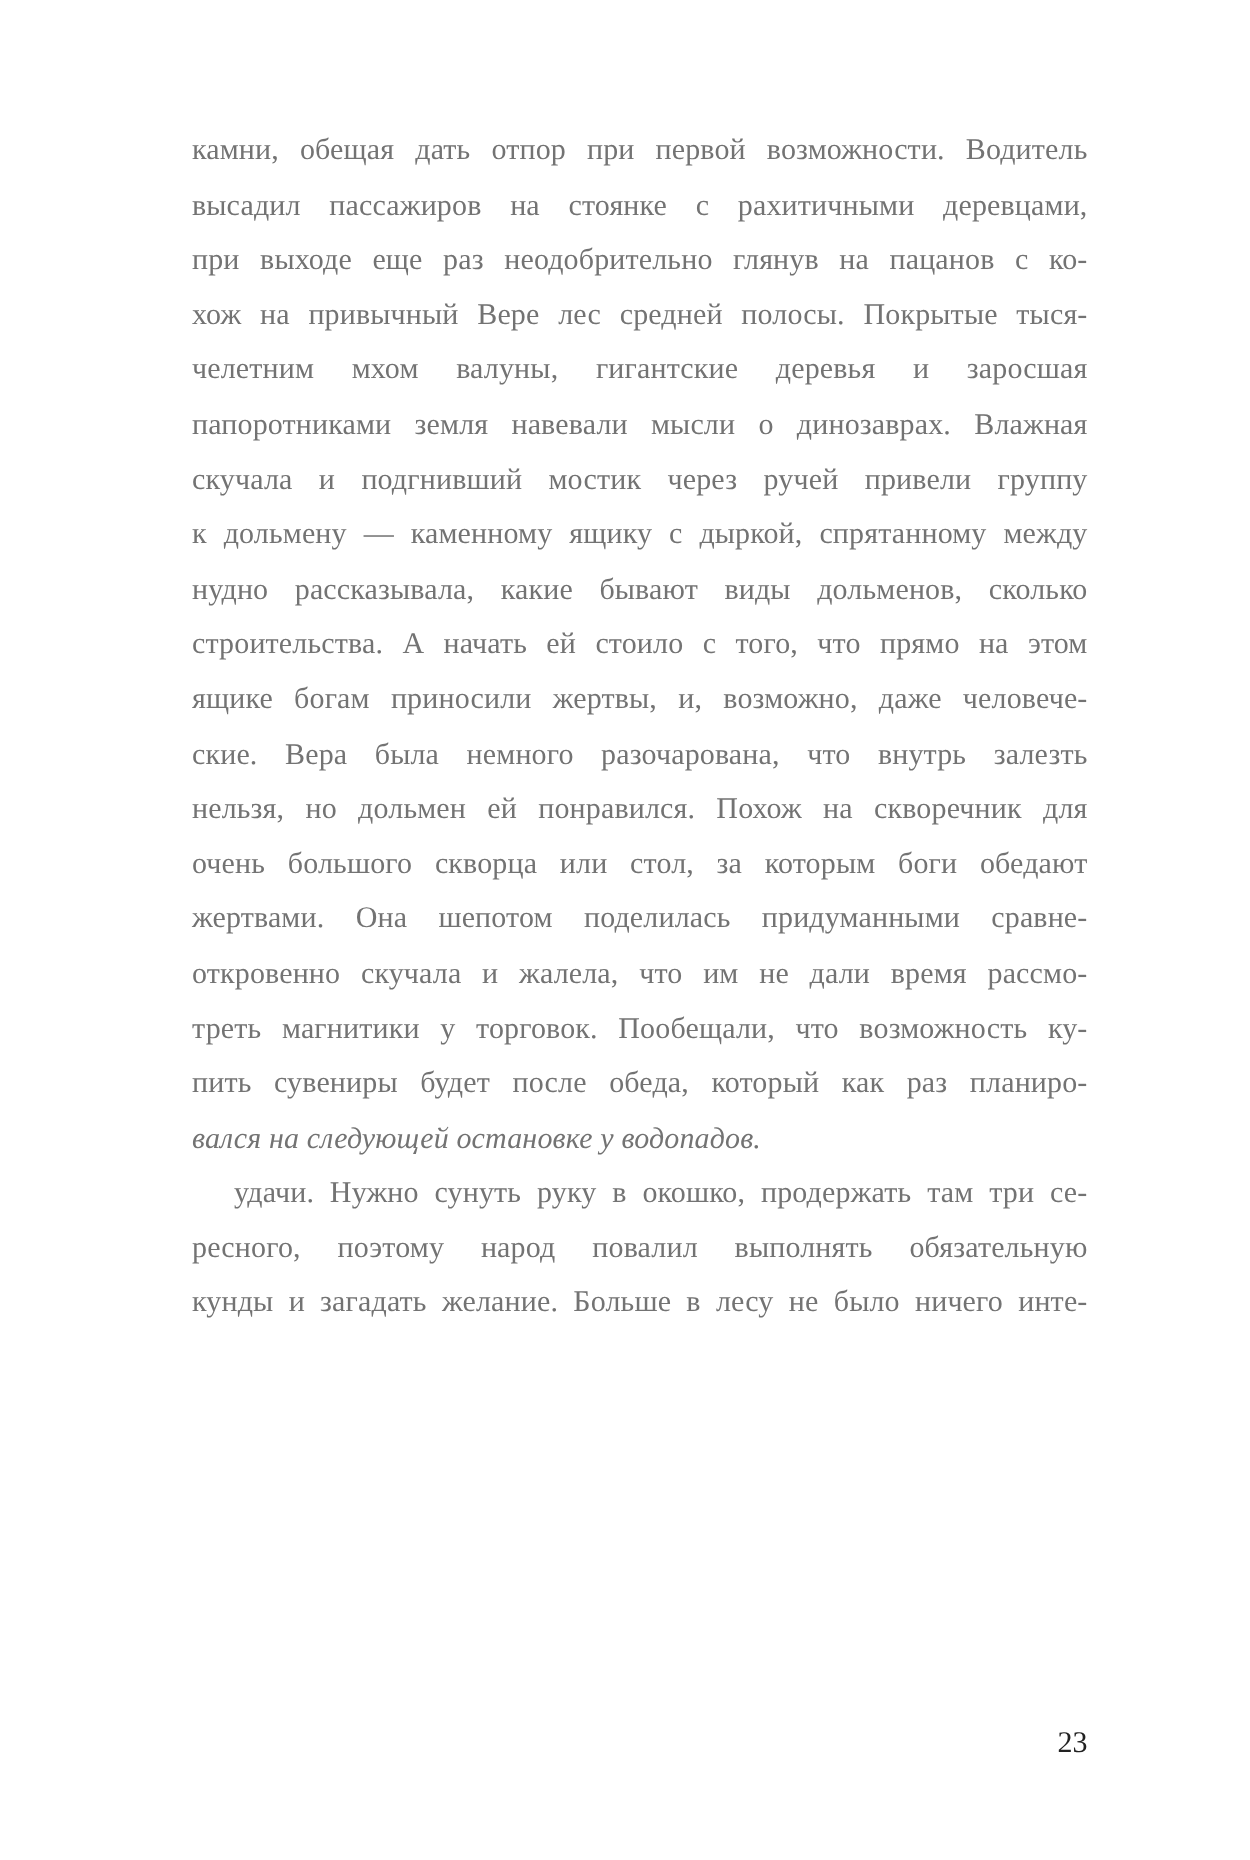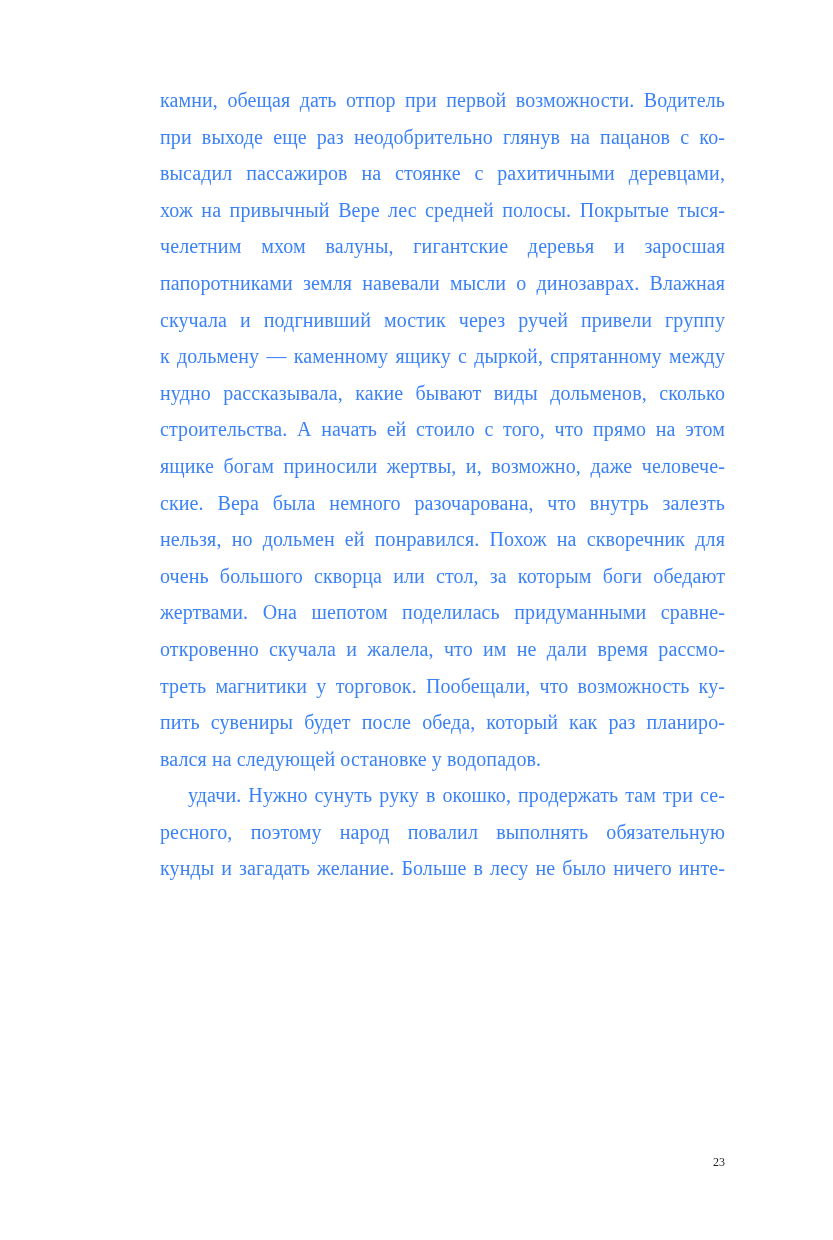--- a/index.html
+++ b/index.html
@@ -23,50 +23,50 @@
   }
   .para {
     margin: 0;
     padding: 0;
   }
   .line {
     font-size: 20px;
     line-height: 36.6px;
     text-align: justify;
     text-align-last: justify;
-    color: #3b82f6;
+    color: #737373;
     letter-spacing: 0.1px;
-    margin-left: 32px;
   }
   .line.no-justify-last {
     text-align-last: left;
+    font-style: italic;
   }
   .para.indent .line:first-child {
     text-indent: 28px;
   }
   .page-number {
     position: absolute;
     left: 128px;
     top: 1152px;
     width: 597px;
     text-align: right;
-    font-size: 12px;
+    font-size: 20px;
     color: #222222;
     line-height: 20px;
   }
 </style>
 </head>
 <body>
 
 <div class="book-page">
   <div>
       <div class="para">
         <div class="line">камни, обещая дать отпор при первой возможности. Водитель</div>
+        <div class="line">высадил пассажиров на стоянке с рахитичными деревцами,</div>
         <div class="line">при выходе еще раз неодобрительно глянув на пацанов с ко-</div>
-        <div class="line">высадил пассажиров на стоянке с рахитичными деревцами,</div>
         <div class="line">хож на привычный Вере лес средней полосы. Покрытые тыся-</div>
         <div class="line">челетним мхом валуны, гигантские деревья и заросшая</div>
         <div class="line">папоротниками земля навевали мысли о динозаврах. Влажная</div>
         <div class="line">скучала и подгнивший мостик через ручей привели группу</div>
         <div class="line">к дольмену — каменному ящику с дыркой, спрятанному между</div>
         <div class="line">нудно рассказывала, какие бывают виды дольменов, сколько</div>
         <div class="line">строительства. А начать ей стоило с того, что прямо на этом</div>
         <div class="line">ящике богам приносили жертвы, и, возможно, даже человече-</div>
         <div class="line">ские. Вера была немного разочарована, что внутрь залезть</div>
         <div class="line">нельзя, но дольмен ей понравился. Похож на скворечник для</div>

